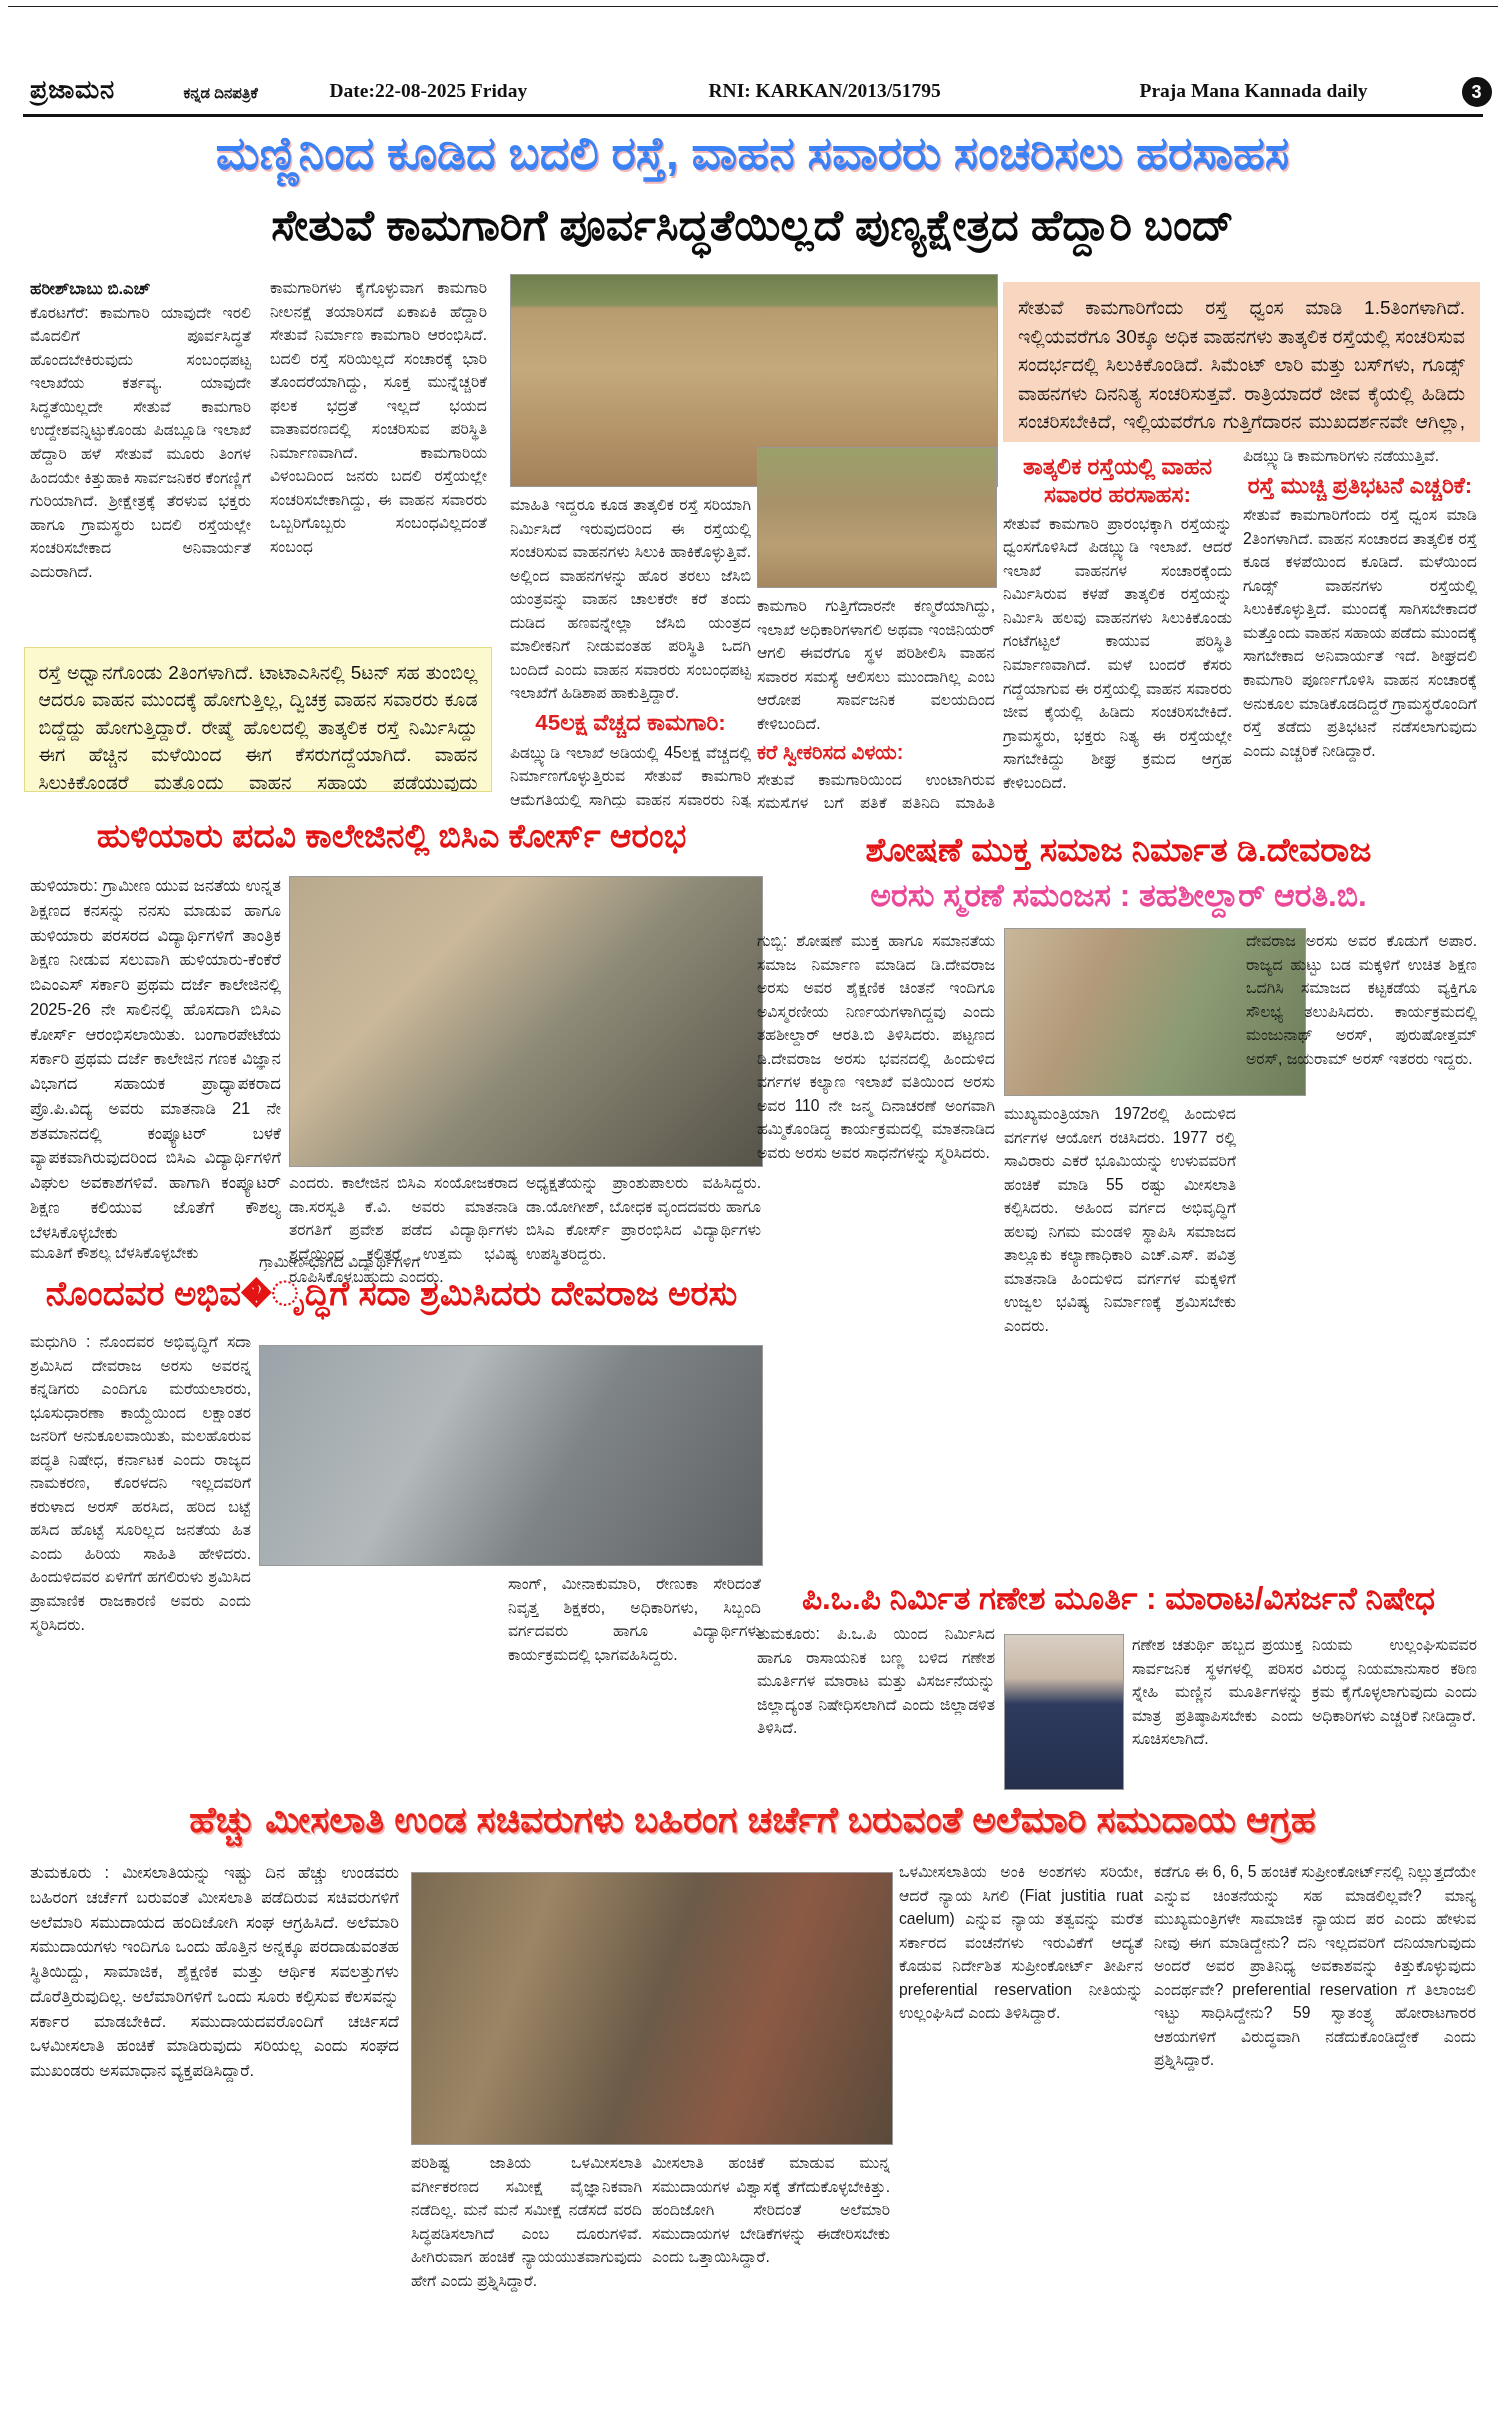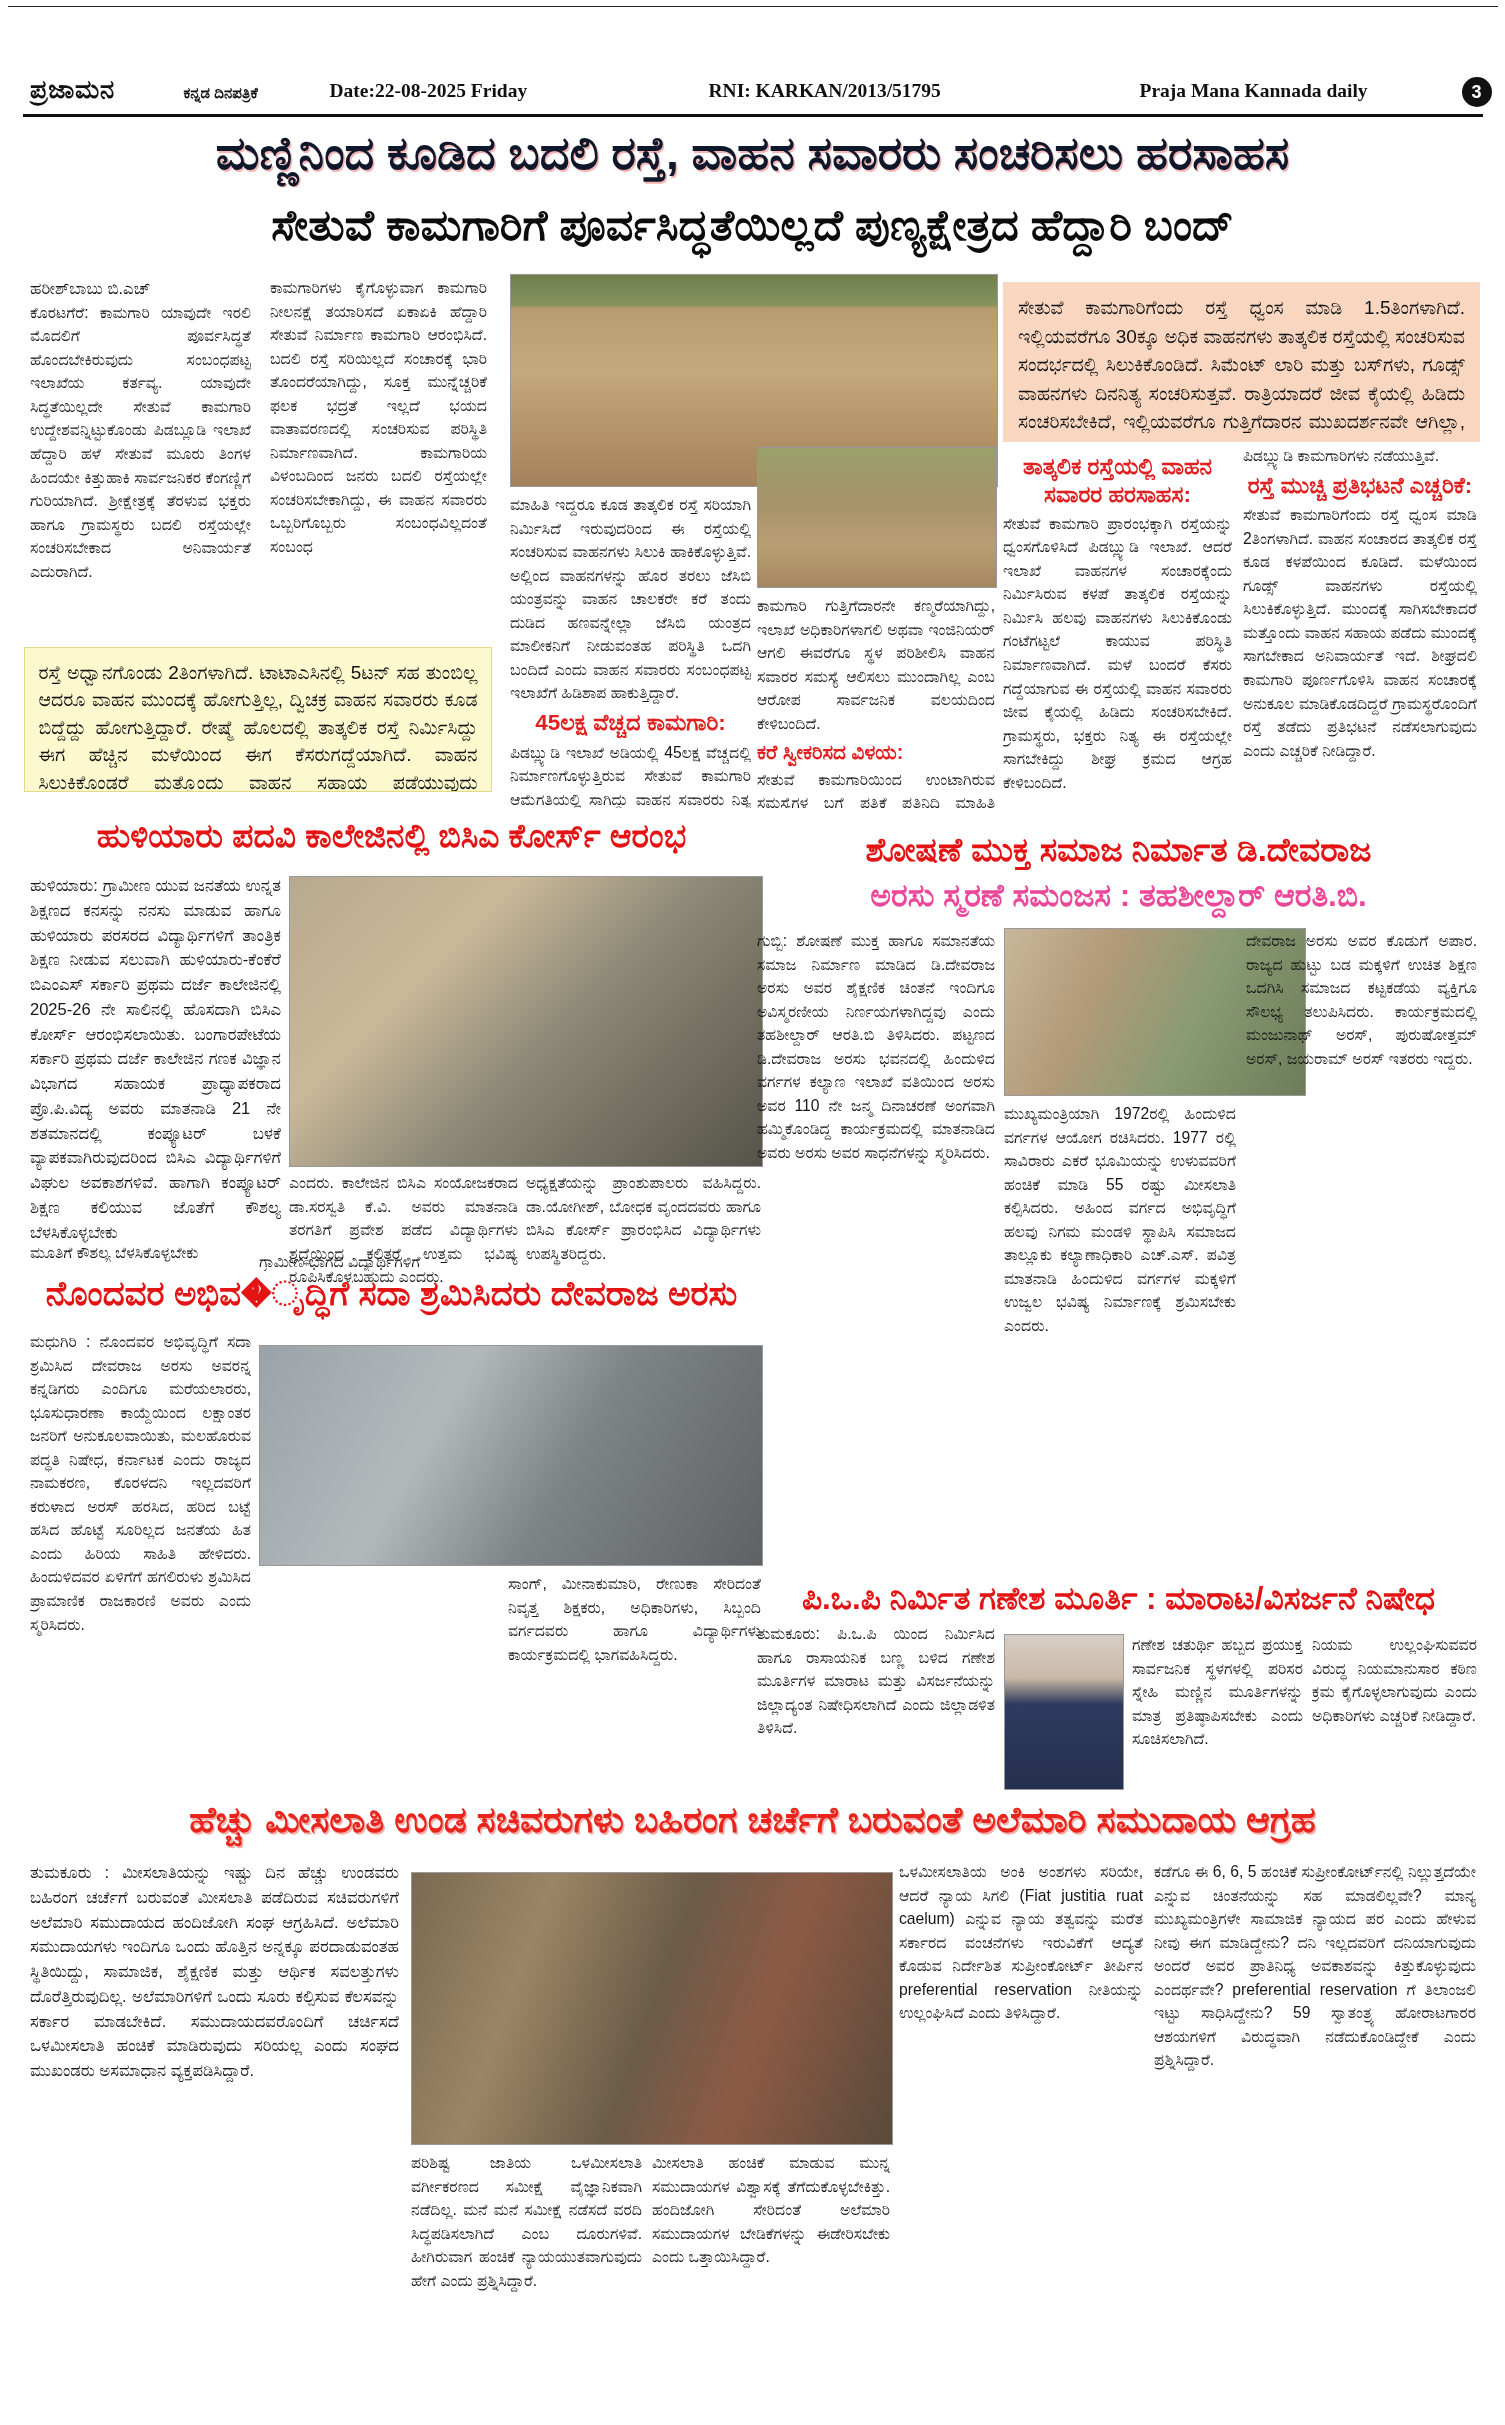--- a/index.html
+++ b/index.html
@@ -12,27 +12,27 @@
   .mast-logo{position:absolute;left:7.5px;top:0;font-size:25.5px;font-weight:bold;letter-spacing:0.7px;}
   .mast-logo-sub{position:absolute;left:161px;top:9px;font-size:15px;font-weight:bold;}
   .mast-date{position:absolute;left:307px;top:4.5px;font-size:19.5px;font-weight:bold;font-family:"Liberation Serif",serif;}
   .mast-rni{position:absolute;left:686px;top:4.5px;font-size:19.5px;font-weight:bold;font-family:"Liberation Serif",serif;}
   .mast-name{position:absolute;left:1117px;top:4.5px;font-size:19.5px;font-weight:bold;font-family:"Liberation Serif",serif;}
   .mast-page{position:absolute;left:1439px;top:1.5px;width:30px;height:30px;border-radius:50%;background:#111;color:#fff;
              font-size:18px;font-weight:bold;text-align:center;line-height:30px;}
   .mastrule{position:absolute;left:22.5px;top:114px;width:1460px;border-top:3.7px solid #111;}
   
   .h-main1{position:absolute;left:22.5px;top:126px;width:1460px;text-align:center;font-size:46px;font-weight:bold;
-           color:#0f172a;text-shadow:1.5px 1.5px 0 #f6b5b5;}
+           color:#3b82f6;text-shadow:1.5px 1.5px 0 #f6b5b5;}
   .h-main2{position:absolute;left:22.5px;top:201px;width:1460px;text-align:center;font-size:43px;font-weight:bold;color:#0c0c0c;}
   .h2-red{font-size:33px;font-weight:bold;color:#e41414;text-align:center;}
   .h2-black{font-size:31.5px;font-weight:bold;color:#ec4899;text-align:center;}
   
   .col{position:absolute;font-size:15.7px;line-height:1.5;text-align:justify;overflow:hidden;color:#161616;}
-  .byline{font-weight:normal;font-size:16.5px;}
+  .byline{font-weight:bold;font-size:16.5px;}
   .subhead-red{color:#e02020;font-weight:bold;font-size:20px;line-height:1.25;margin:4.5px 0 3px 0;text-align:left;}
   .subhead-red.center{text-align:center;font-size:22.5px;}
   .quote-yellow{position:absolute;background:#fdf9cf;border:0.7px solid #e3da85;padding:10.5px 13.5px;
                 font-size:19px;line-height:1.45;text-align:justify;overflow:hidden;}
   .quote-pink{position:absolute;background:#f9d6c0;padding:12px 15px;font-size:19px;line-height:1.5;
               text-align:justify;overflow:hidden;}
   .photo{position:absolute;border:0.7px solid #999;}
   .smallcont{position:absolute;font-size:15.7px;color:#161616;white-space:nowrap;overflow:hidden;}
 </style>
 </head>

